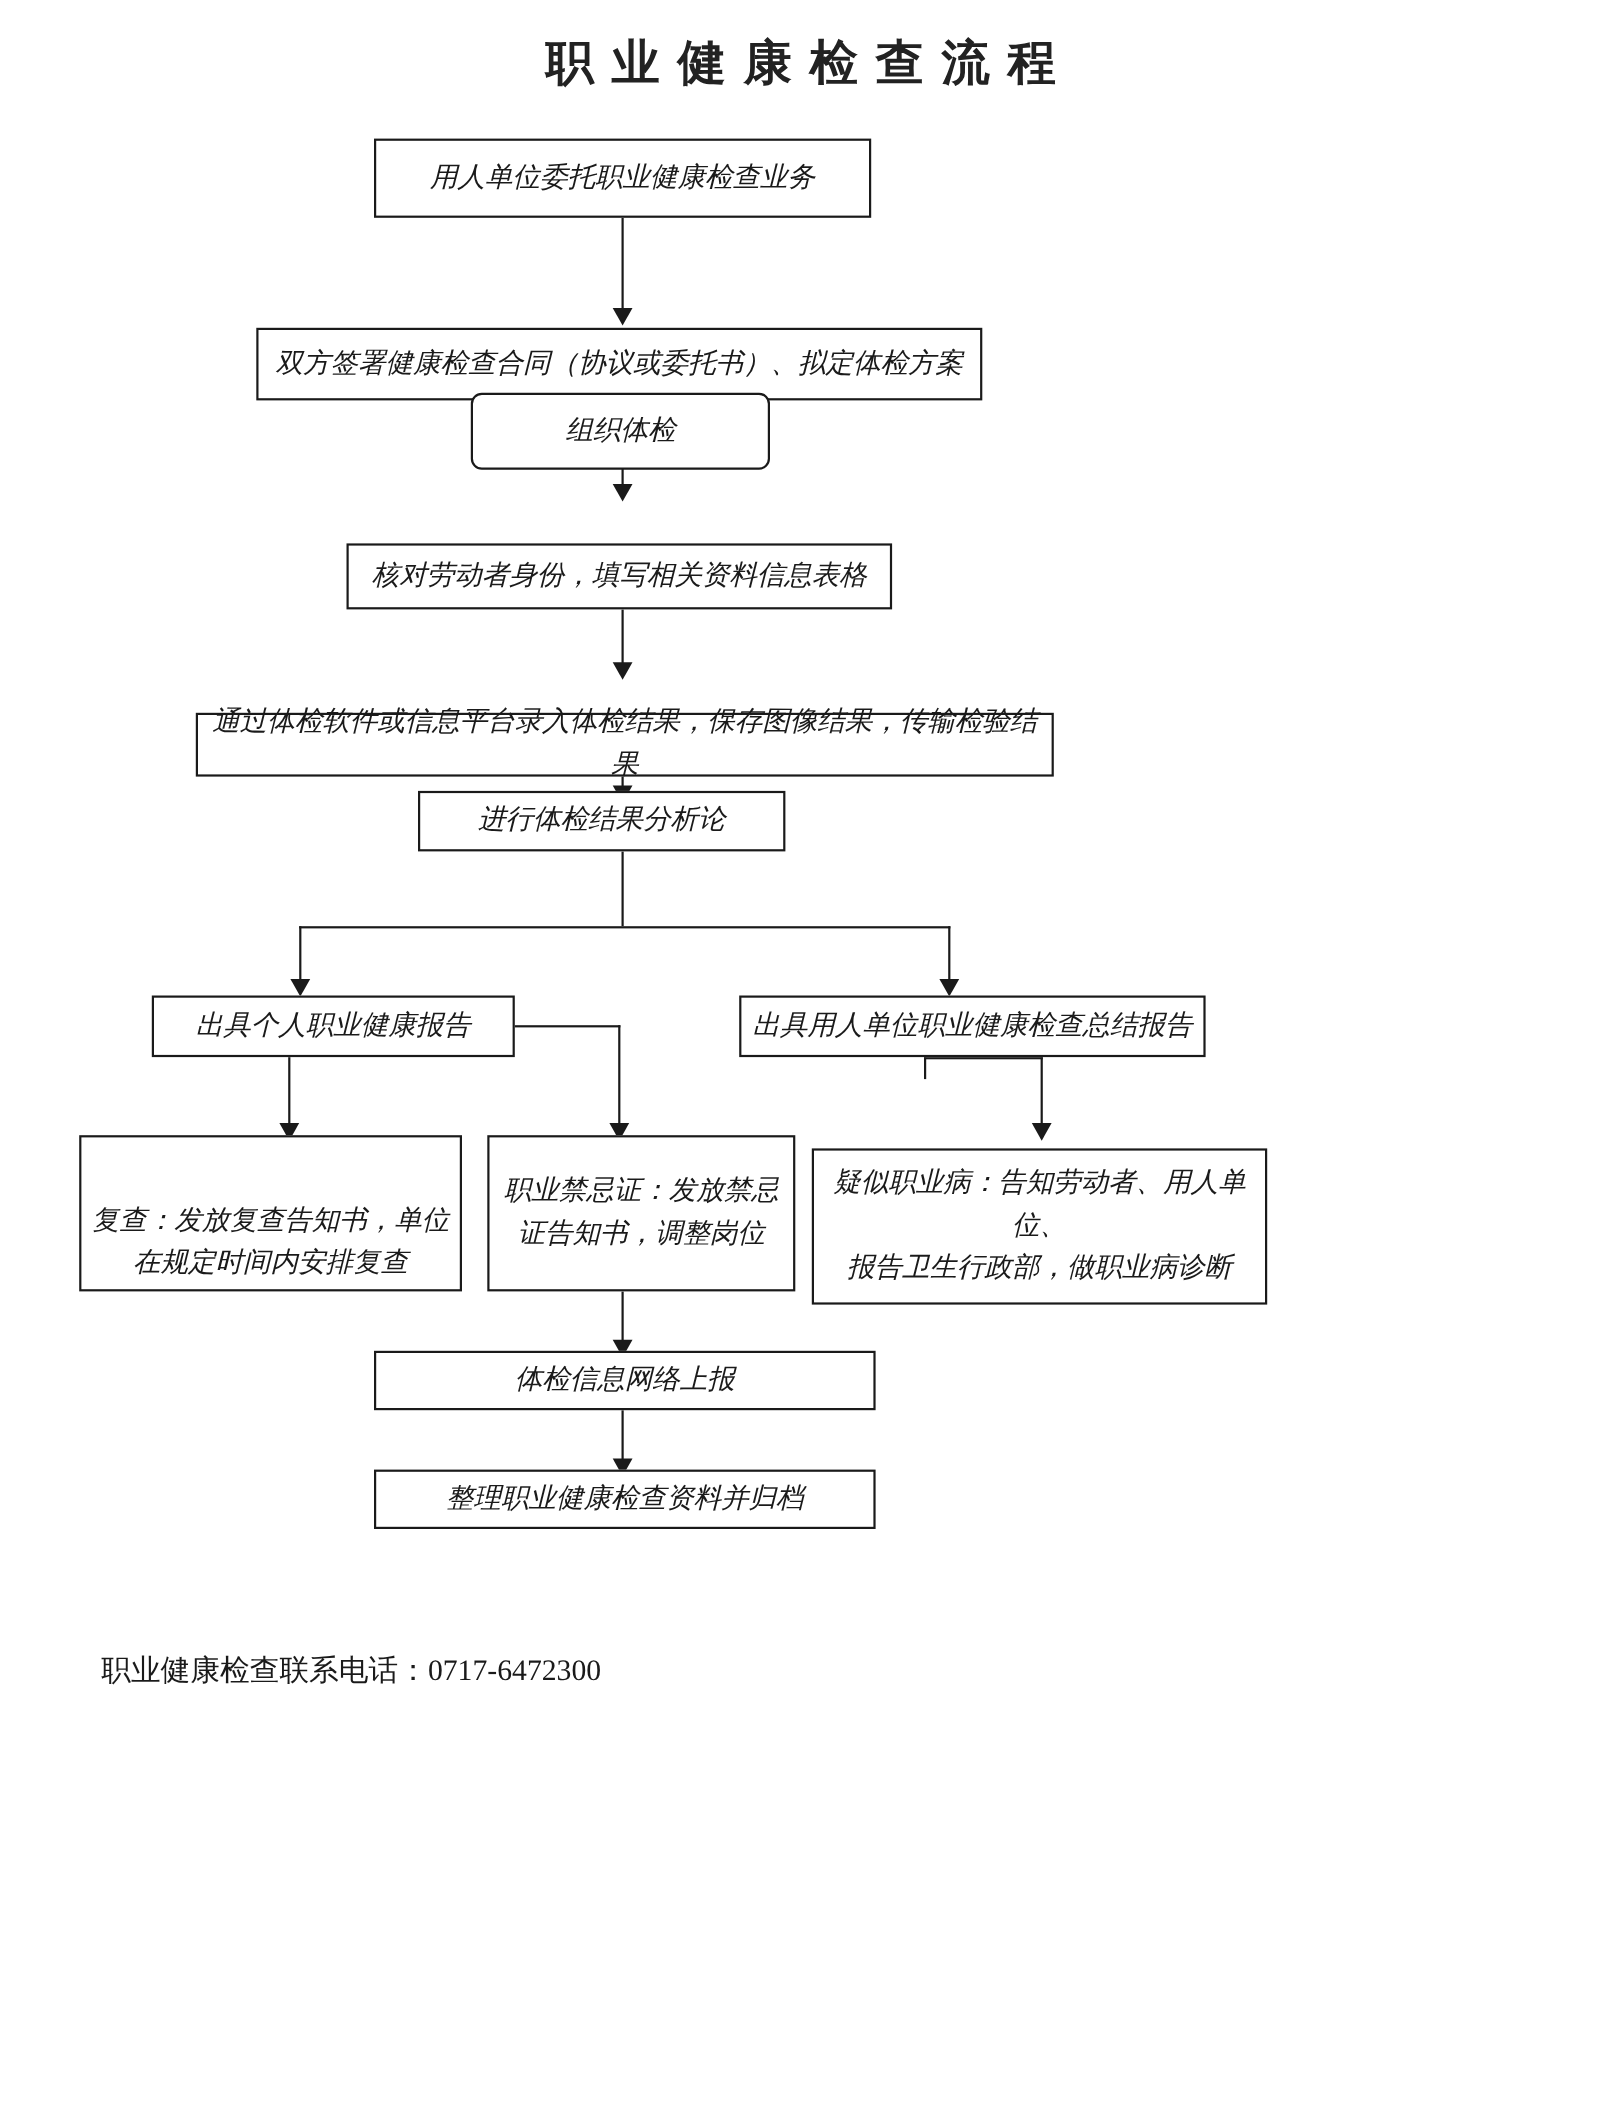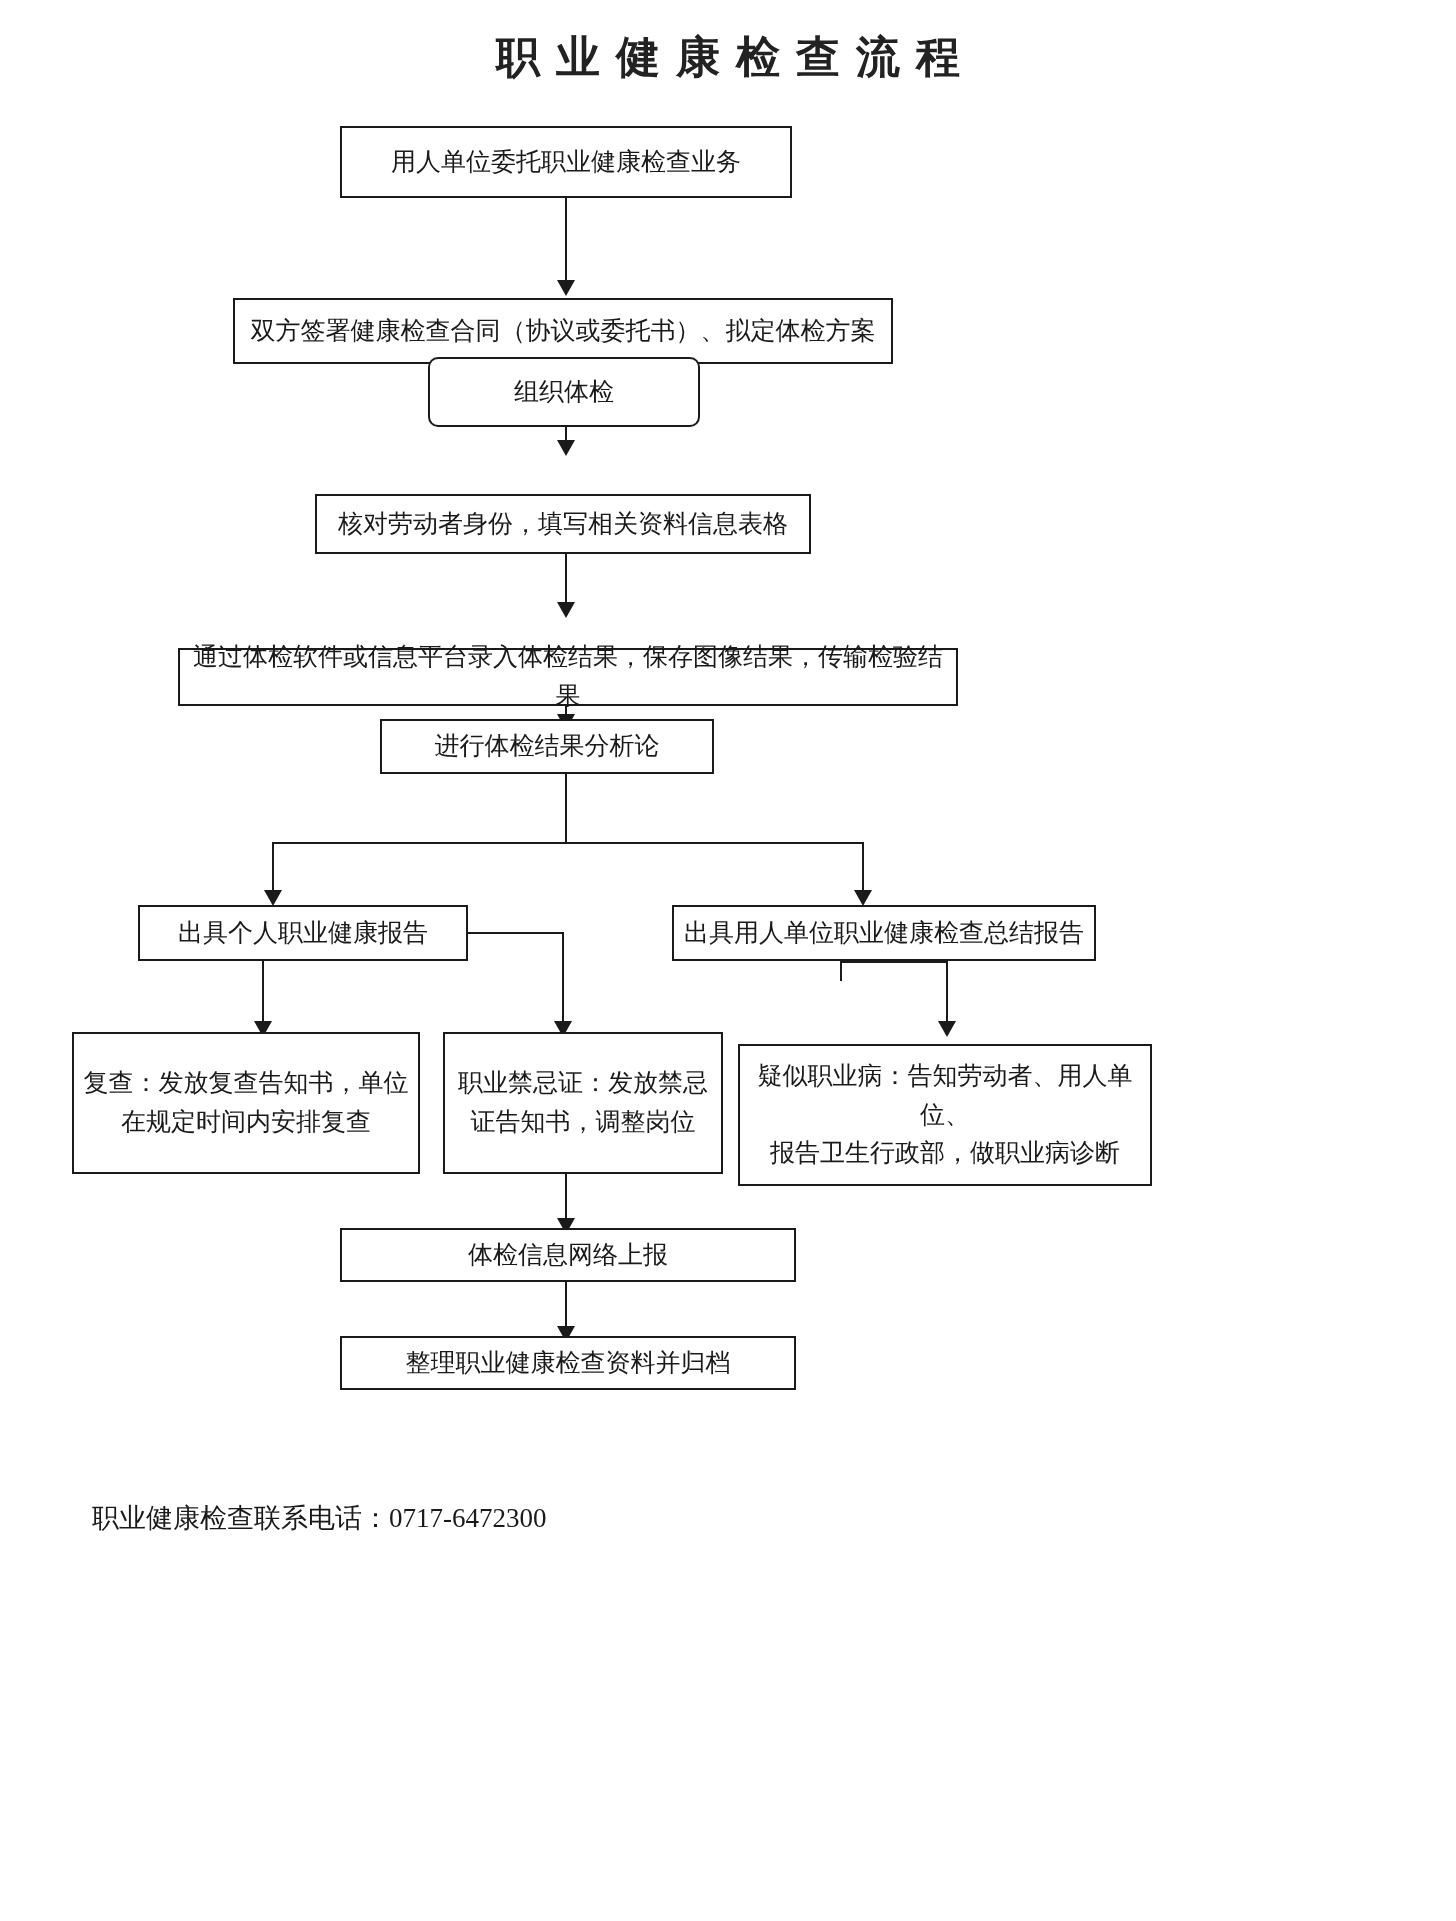--- a/index.html
+++ b/index.html
@@ -42,20 +42,21 @@
     display: flex;
     align-items: center;
     justify-content: center;
     text-align: center;
     font-size: 24px;
     line-height: 1.55;
     font-family: "Liberation Serif", "DejaVu Serif", serif;
     color: #1a1a1a;
     padding: 4px 8px;
     z-index: 3;
+    font-style: italic;
   }
   .node .txt {
     display: block;
     width: 100%;
     white-space: pre-line;
   }
   .conn {
     position: absolute;
     background: #1a1a1a;
     z-index: 1;
@@ -138,21 +139,21 @@
 
   <div class="conn hline" style="left:456px; top:932px; width:108px;"></div>
   <div class="conn vline" style="left:562px; top:932px; height:91px;"></div>
   <div class="arrowhead" style="left:554px; top:1021px;"></div>
 
   <div class="conn hline" style="left:840px; top:961px; width:108px;"></div>
   <div class="conn vline" style="left:840px; top:961px; height:20px;"></div>
   <div class="conn vline" style="left:946px; top:961px; height:62px;"></div>
   <div class="arrowhead" style="left:938px; top:1021px;"></div>
 
-  <div class="node" style="left:72px; top:1032px; width:348px; height:142px; font-size:25px;">
+  <div class="node" style="left:72px; top:1032px; width:348px; height:142px; font-size:25px;align-items:flex-end;">
     <span class="txt">复查：发放复查告知书，单位
 在规定时间内安排复查</span>
   </div>
 
   <div class="node" style="left:443px; top:1032px; width:280px; height:142px; font-size:25px;">
     <span class="txt">职业禁忌证：发放禁忌
 证告知书，调整岗位</span>
   </div>
 
   <div class="node" style="left:738px; top:1032px; width:414px; height:142px; font-size:25px;margin-top:12px;">

